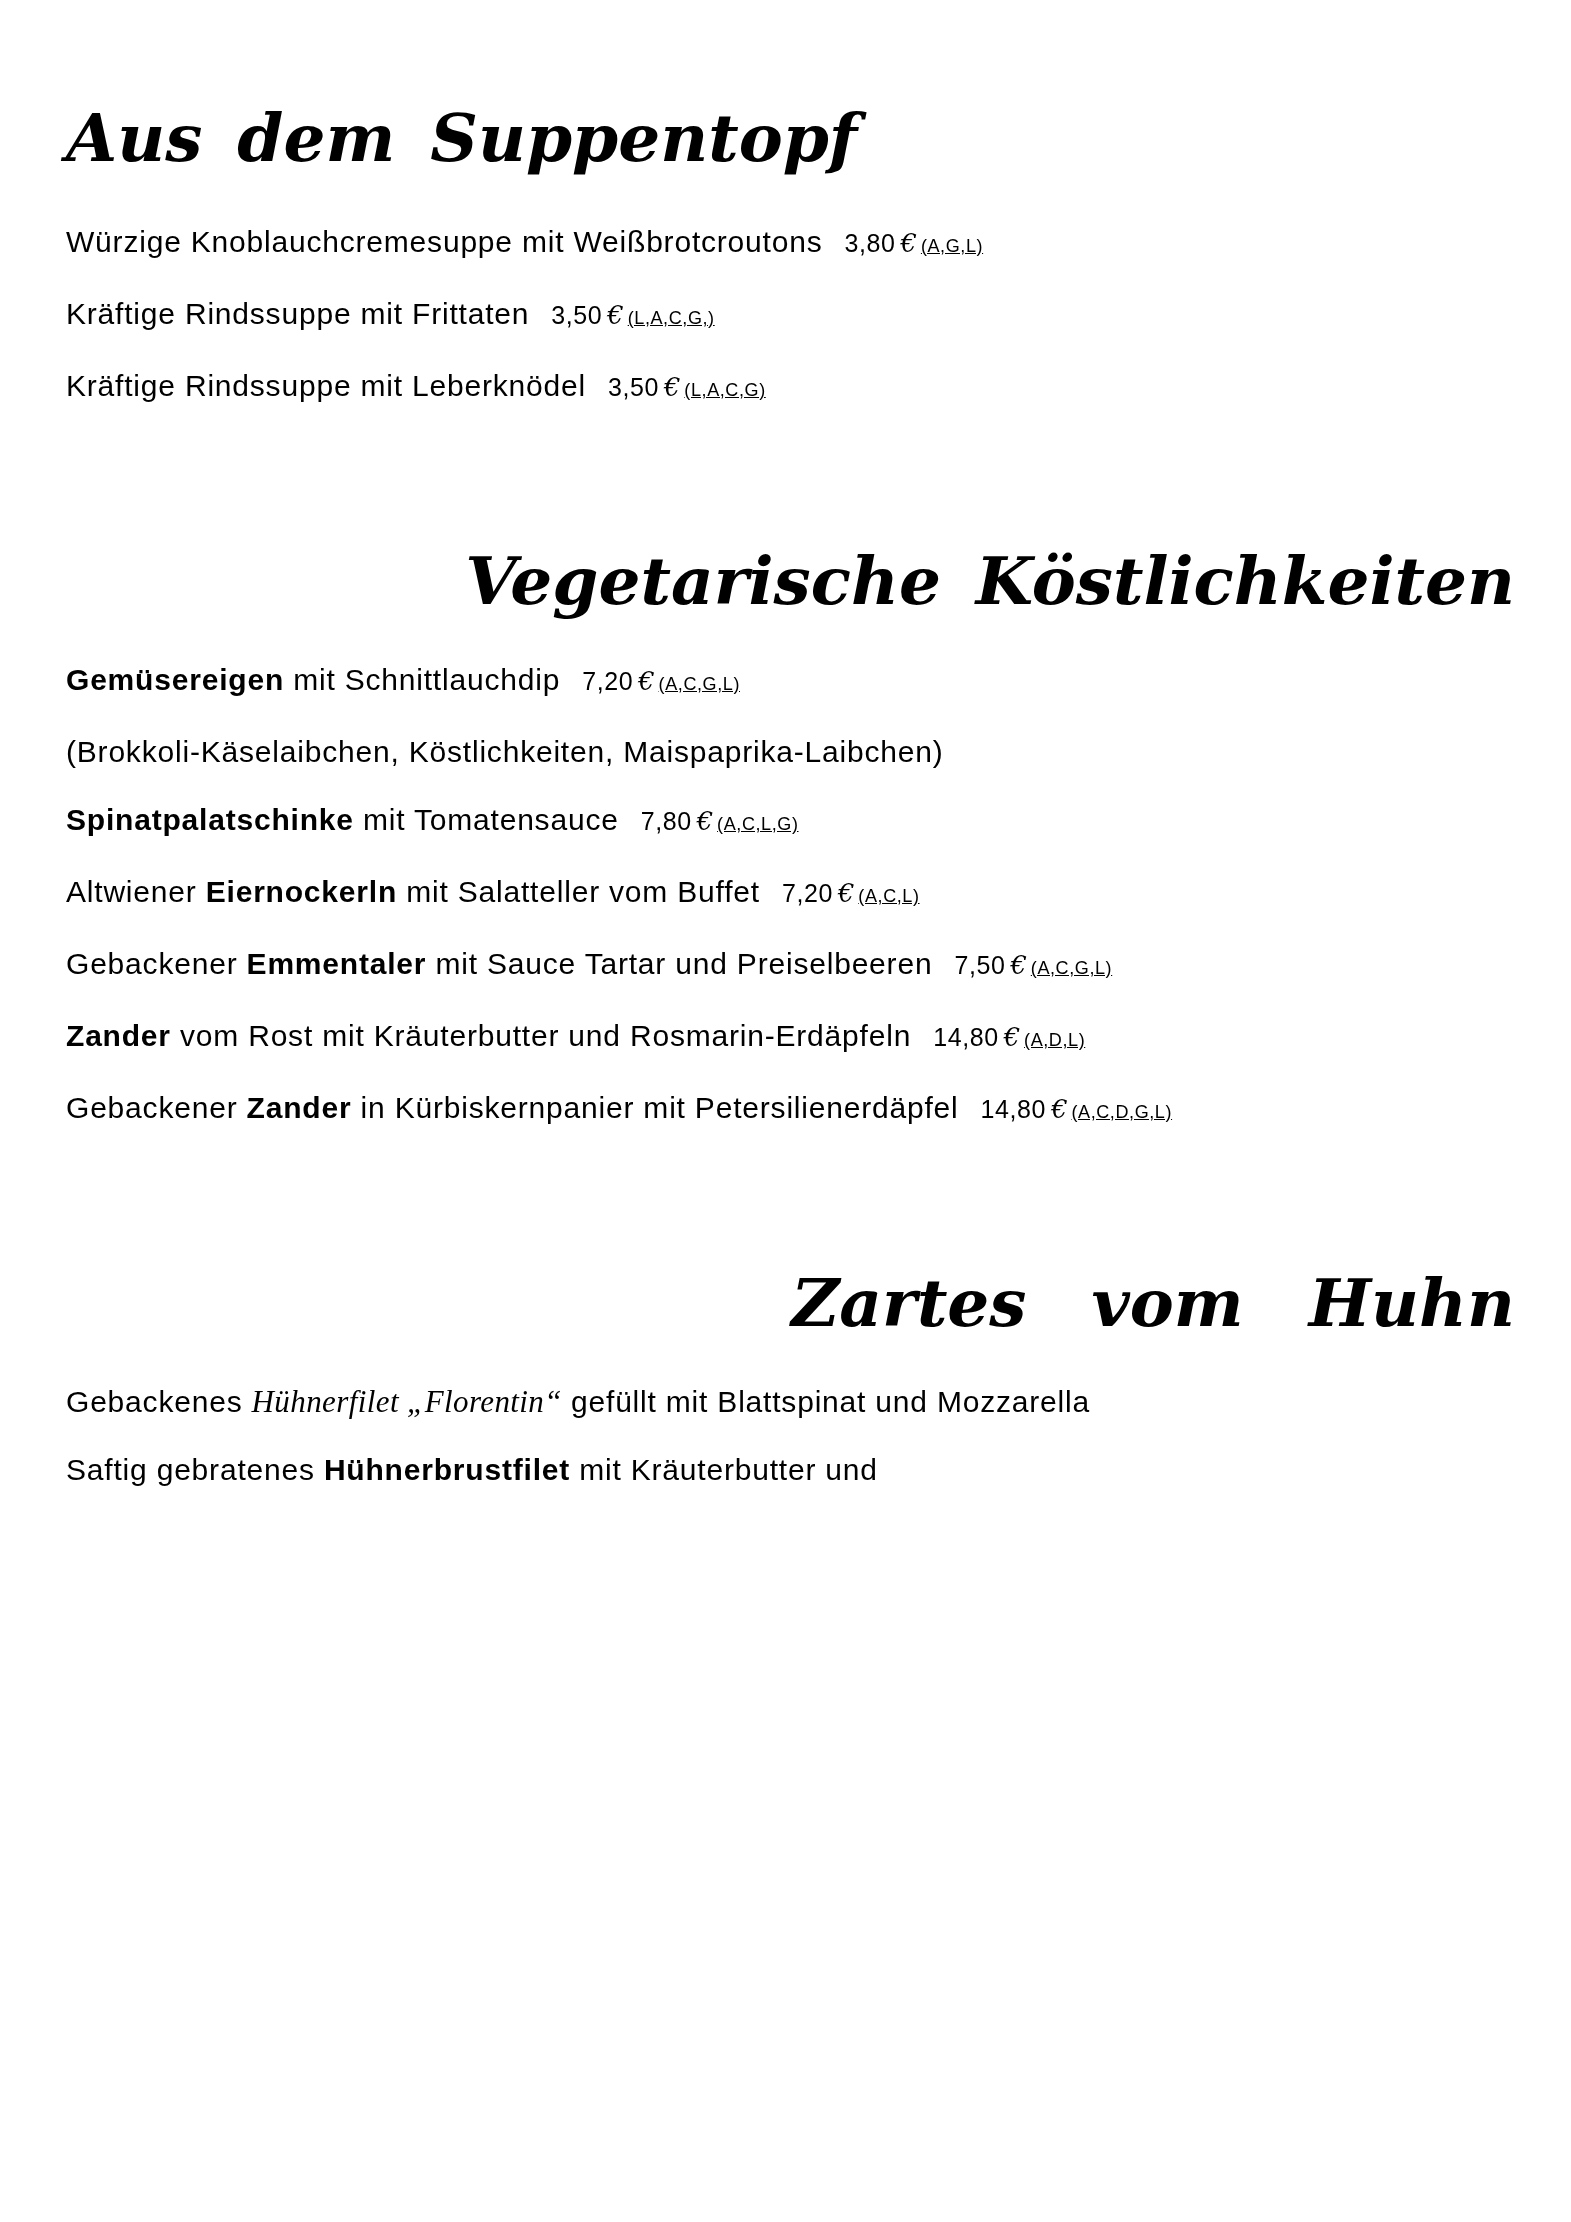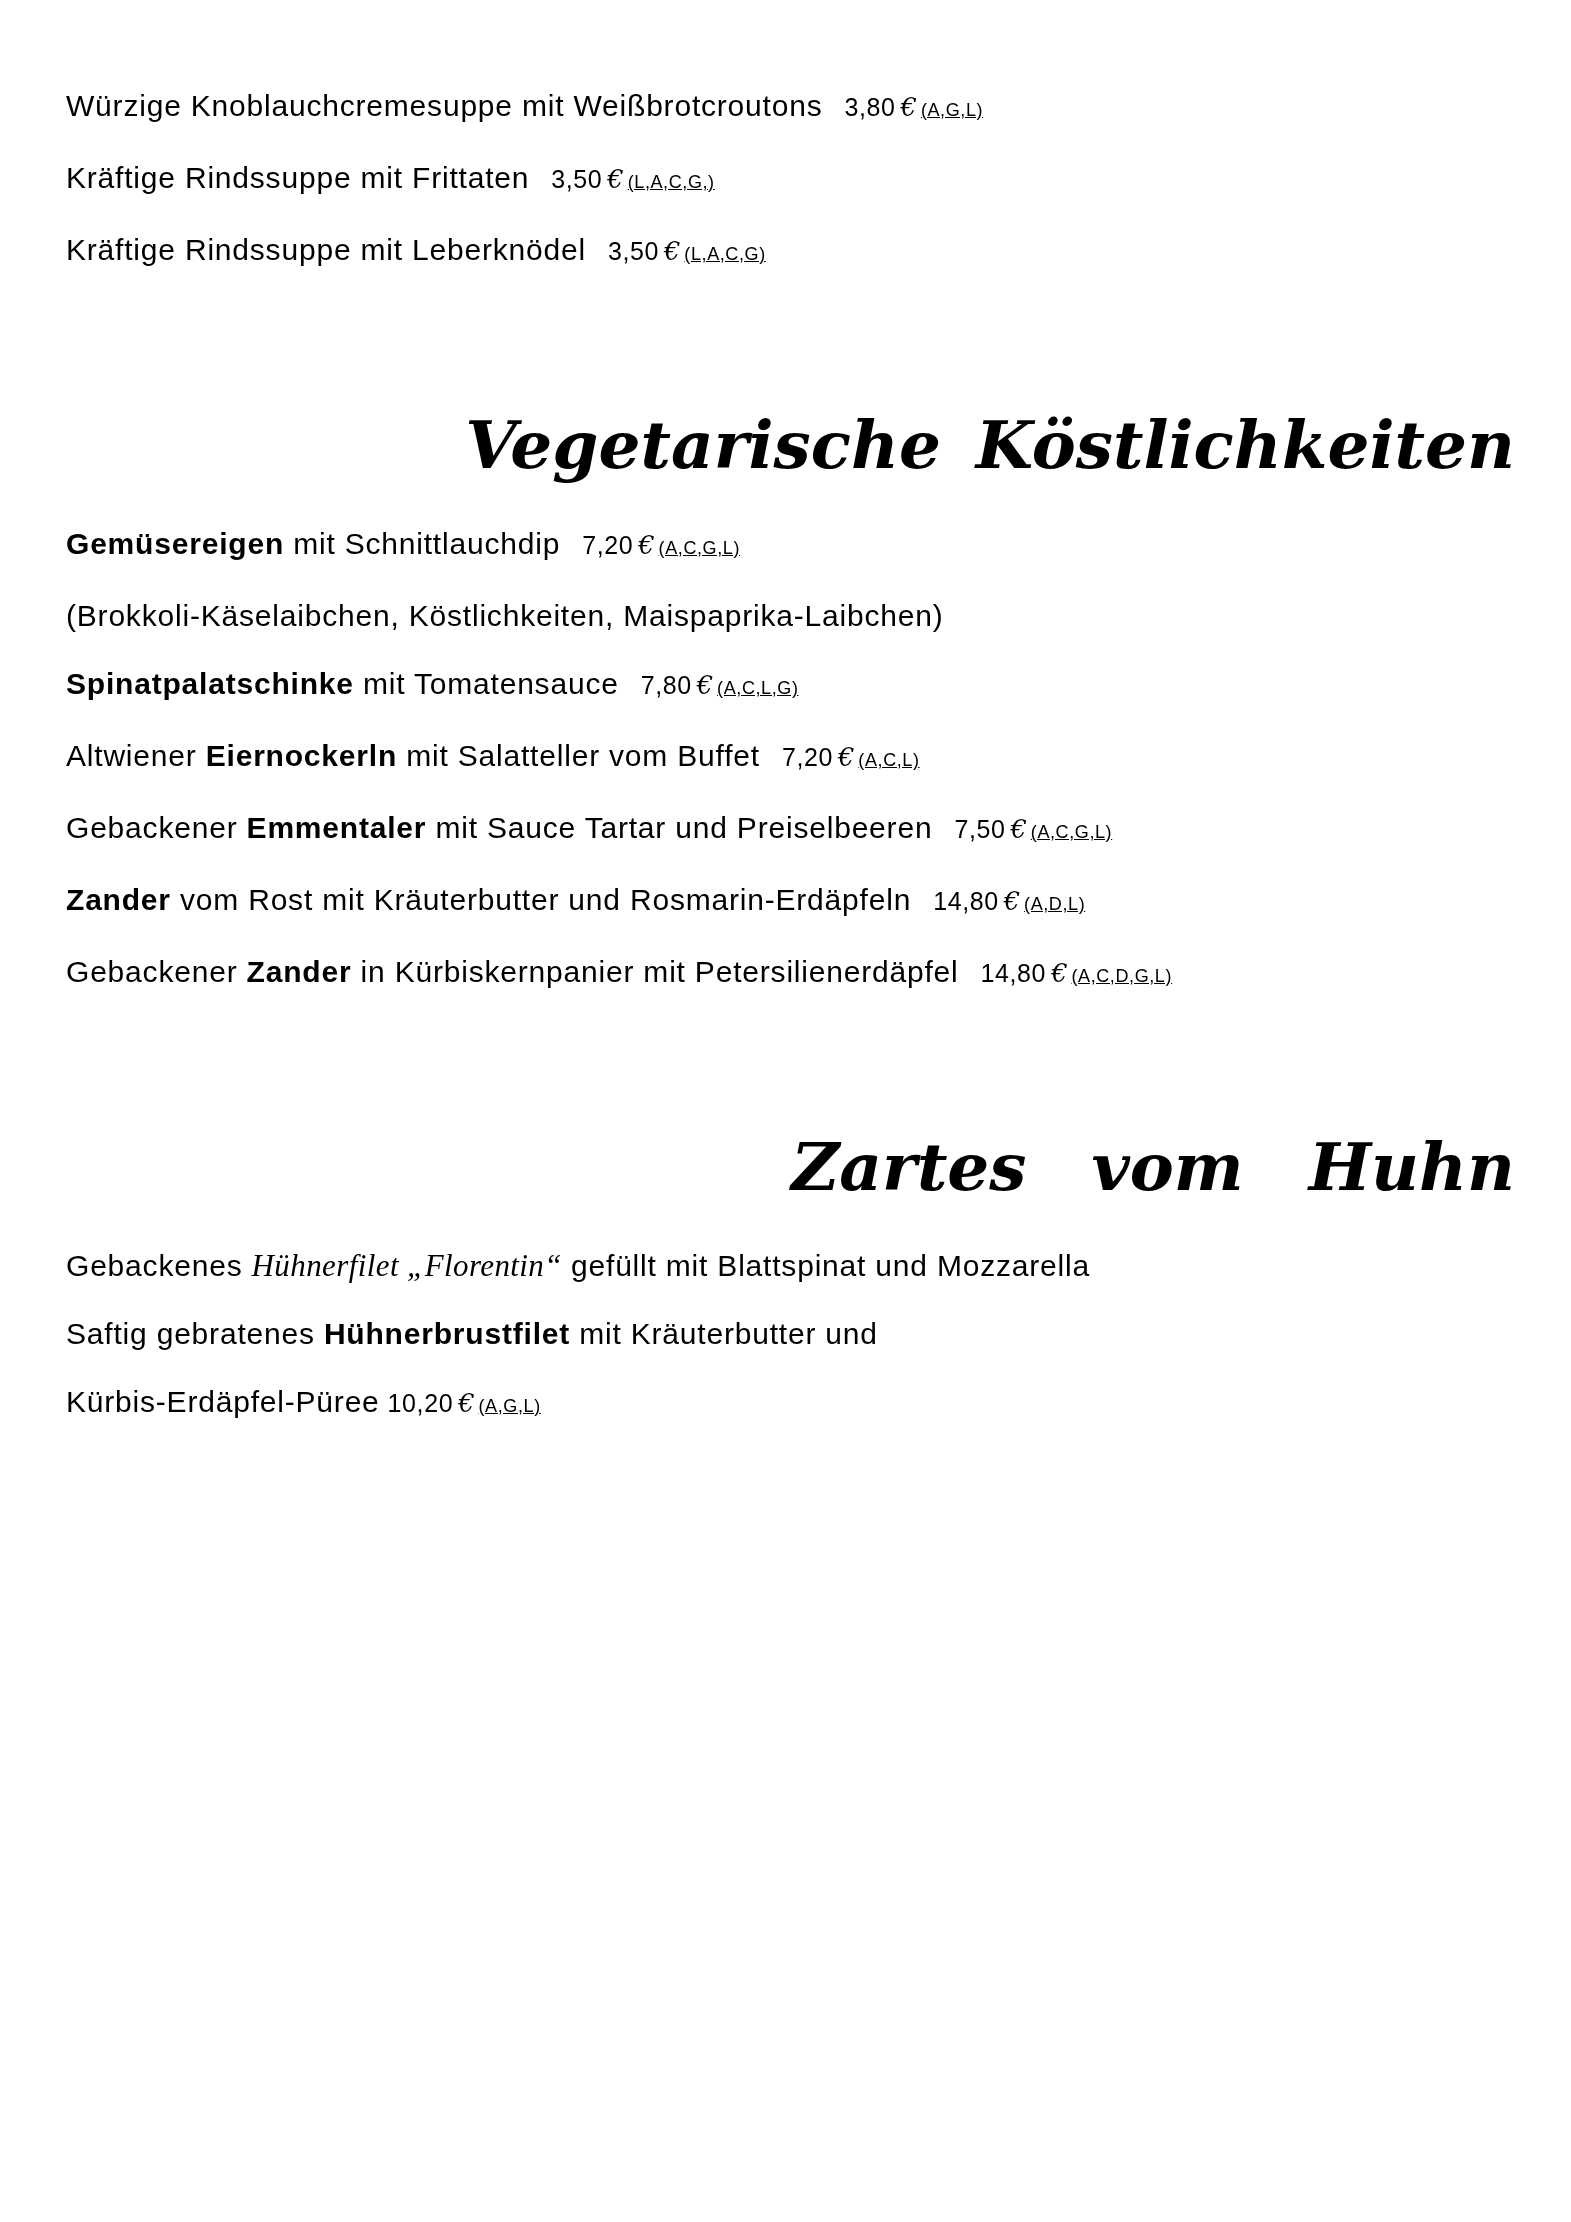--- a/index.html
+++ b/index.html
@@ -39,20 +39,21 @@
   .tight{margin-left:8px;}
   .eur{font-family:"DejaVu Serif",serif;font-style:italic;font-size:26px;margin-left:5px;}
   .all{font-size:18px;margin-left:3px;letter-spacing:0.6px;text-decoration:underline;}
 </style>
 </head>
 <body>
 
 <div class="page">
 
   <section>
+    <h2 class="heading h-first">Aus dem Suppentopf</h2>
 
     <p class="item">
       <span>Würzige Knoblauchcremesuppe mit Weißbrotcroutons</span><span class="price">3,80</span><span class="eur">€</span><span class="all">(A,G,L)</span>
     </p>
     <p class="item">
       <span>Kräftige Rindssuppe mit Frittaten</span><span class="price">3,50</span><span class="eur">€</span><span class="all">(L,A,C,G,)</span>
     </p>
     <p class="item">
       <span>Kräftige Rindssuppe mit Leberknödel</span><span class="price">3,50</span><span class="eur">€</span><span class="all">(L,A,C,G)</span>
     </p>
@@ -90,18 +91,15 @@
 
   <section>
     <h2 class="heading h-later h-wide">Zartes vom Huhn</h2>
 
     <p class="item">
       <span>Gebackenes </span><span class="it">Hühnerfilet „Florentin“</span><span> gefüllt mit Blattspinat und Mozzarella</span>
     </p>
     <p class="item">
       <span>Saftig gebratenes </span><span class="b">Hühnerbrustfilet</span><span> mit Kräuterbutter und</span>
     </p>
-    <p class="item">
-      <span>Kürbis-Erdäpfel-Püree</span><span class="price tight">10,20</span><span class="eur">€</span><span class="all">(A,G,L)</span>
-    </p>
   </section>
 
 </div>
 
 </body></html>

